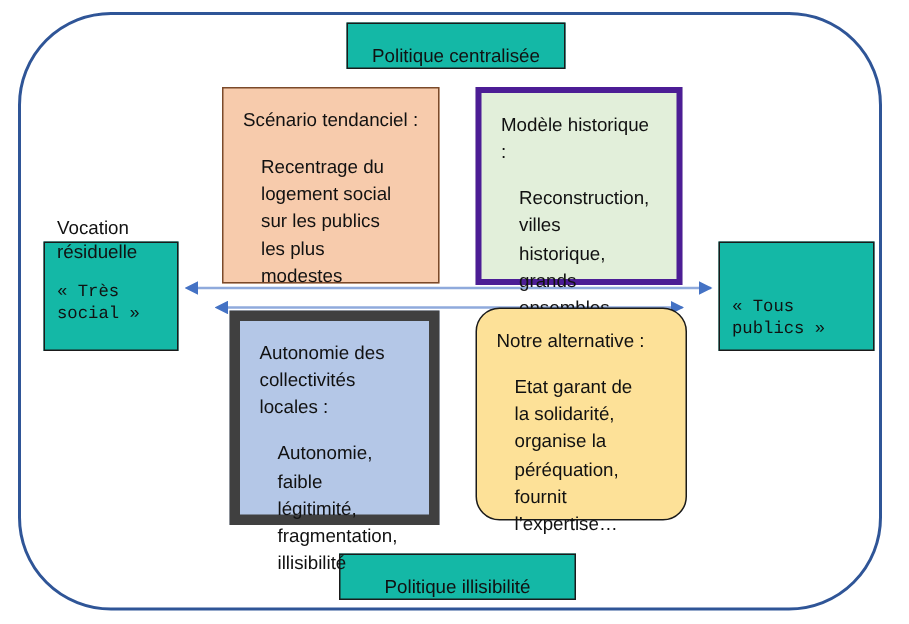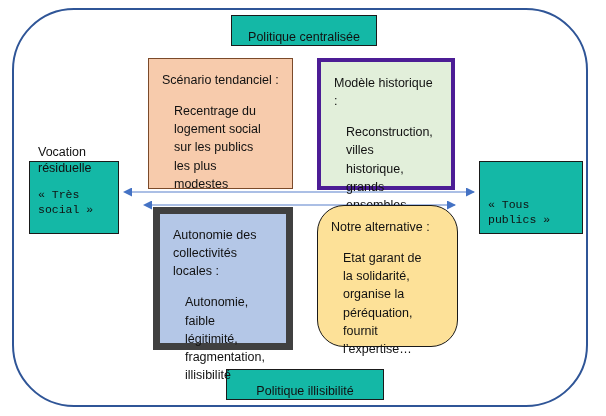--- a/index.html
+++ b/index.html
@@ -135,21 +135,21 @@
     background: #b4c7e7;
     border: 7px solid #404040;
   }
   .quad-yellow {
     left: 317px;
     top: 205px;
     width: 141px;
     height: 142px;
     background: #fde198;
     border: 1px solid #1a1a1a;
-    border-radius: 27px;
+    border-radius: 16px;
   }
 </style>
 </head>
 <body>
 
 <div id="canvas">
 
   <div class="outer-frame"></div>
 
   <svg class="axis-layer" width="606" height="416" viewBox="0 0 606 416">

